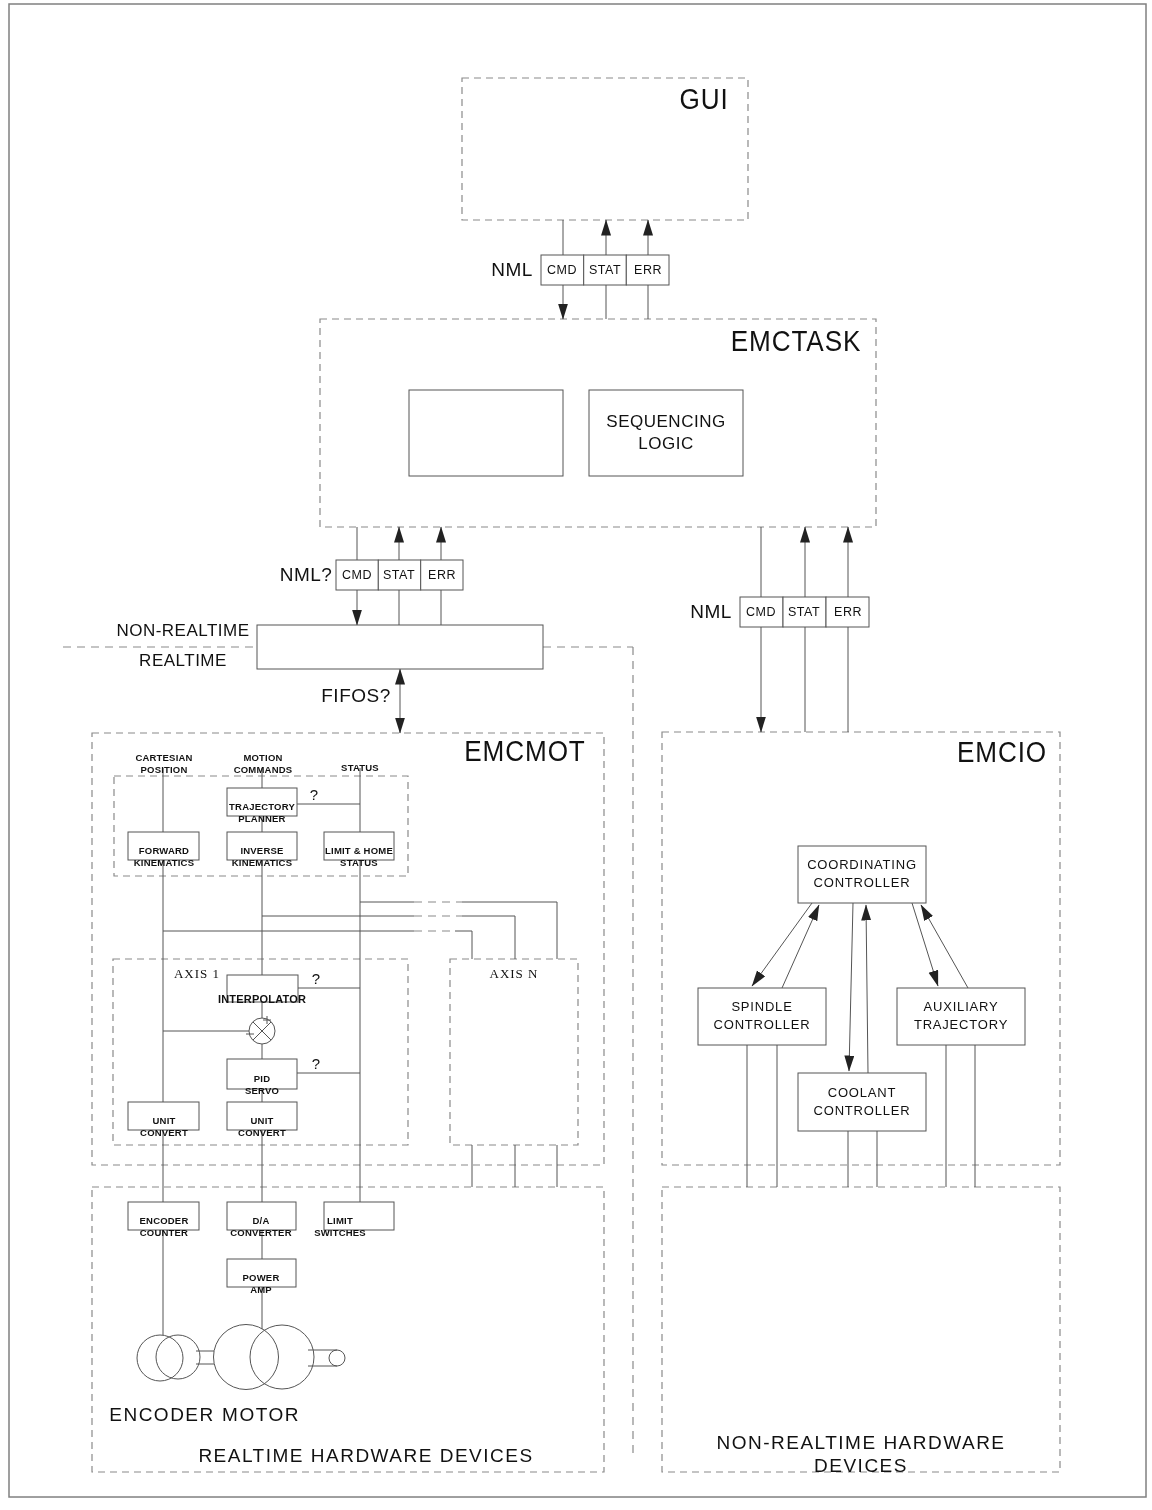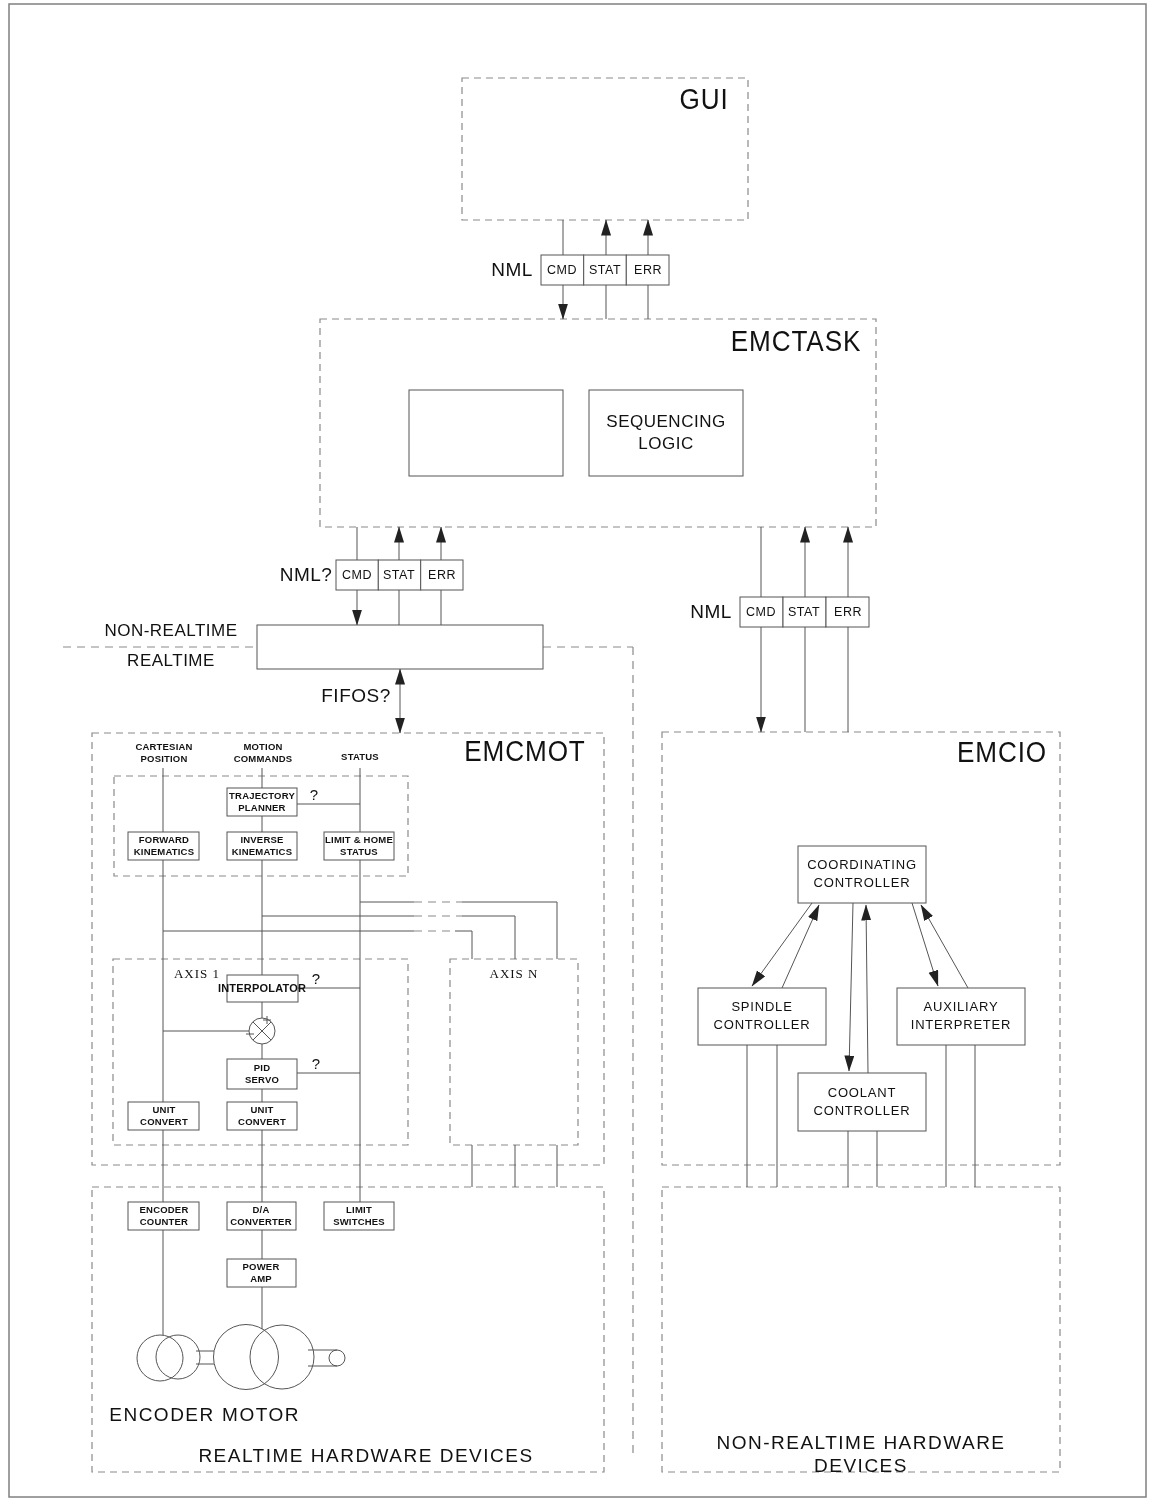--- a/index.html
+++ b/index.html
@@ -11,22 +11,22 @@
   .dashln{stroke:#8a8a8a;stroke-width:1.2;stroke-dasharray:8 6;fill:none;}
   .ln{stroke:#555555;stroke-width:1;fill:none;}
   .lnf{stroke:#555555;stroke-width:1;fill:#ffffff;}
   .lbl{position:absolute;transform:translate(-50%,-50%);text-align:center;
        white-space:pre-line;color:#111111;line-height:1.2;}
   .t-title{font-size:29px;letter-spacing:1px;transform:translate(-50%,-50%) scaleX(0.9);}
   .t-mid{font-size:19px;letter-spacing:0.5px;}
   .t-cell{font-size:12.5px;letter-spacing:0.5px;}
   .t-body{font-size:17px;letter-spacing:0.5px;line-height:1.3;}
   .t-smb{font-size:21px;letter-spacing:0.5px;}
-  .t-bound{font-size:17px;letter-spacing:0.5px;}
-  .t-small{font-size:9.5px;font-weight:bold;letter-spacing:0.2px;line-height:1.3;}
+  .t-bound{font-size:17px;letter-spacing:0.5px;margin-left:12px;}
+  .t-small{font-size:9.5px;font-weight:bold;letter-spacing:0.2px;line-height:1.3;margin-top:11px;}
   .t-axis{font-size:13px;letter-spacing:1px;font-family:Liberation Serif, serif;}
   .t-q{font-size:15px;}
   .t-ctrl{font-size:13px;letter-spacing:0.8px;line-height:1.35;}
   .t-hw{font-size:19px;letter-spacing:1.5px;}
 </style>
 </head>
 <body>
 
 <div id="page">
 
@@ -252,29 +252,29 @@
 CONVERT</div>
 <div class="lbl t-small" style="left:262px;top:1116px">UNIT
 CONVERT</div>
 
 <div class="lbl t-title" style="left:1002px;top:752px">EMCIO</div>
 <div class="lbl t-ctrl" style="left:862px;top:874px">COORDINATING
 CONTROLLER</div>
 <div class="lbl t-ctrl" style="left:762px;top:1016px">SPINDLE
 CONTROLLER</div>
 <div class="lbl t-ctrl" style="left:961px;top:1016px">AUXILIARY
-INTERPRETER</div>
+TRAJECTORY</div>
 <div class="lbl t-ctrl" style="left:862px;top:1102px">COOLANT
 CONTROLLER</div>
 
 <div class="lbl t-small" style="left:164px;top:1216px">ENCODER
 COUNTER</div>
 <div class="lbl t-small" style="left:261px;top:1216px">D/A
 CONVERTER</div>
-<div class="lbl t-small" style="left:359px;top:1216px">LIMIT
+<div class="lbl t-small" style="left:340px;top:1216px">LIMIT
 SWITCHES</div>
 <div class="lbl t-small" style="left:261px;top:1273px">POWER
 AMP</div>
 <div class="lbl t-hw" style="left:162px;top:1415px">ENCODER</div>
 <div class="lbl t-hw" style="left:261px;top:1415px">MOTOR</div>
 <div class="lbl t-hw" style="left:366px;top:1456px">REALTIME HARDWARE DEVICES</div>
 <div class="lbl t-hw" style="left:861px;top:1455px">NON-REALTIME HARDWARE DEVICES</div>
 
 </div>
 

